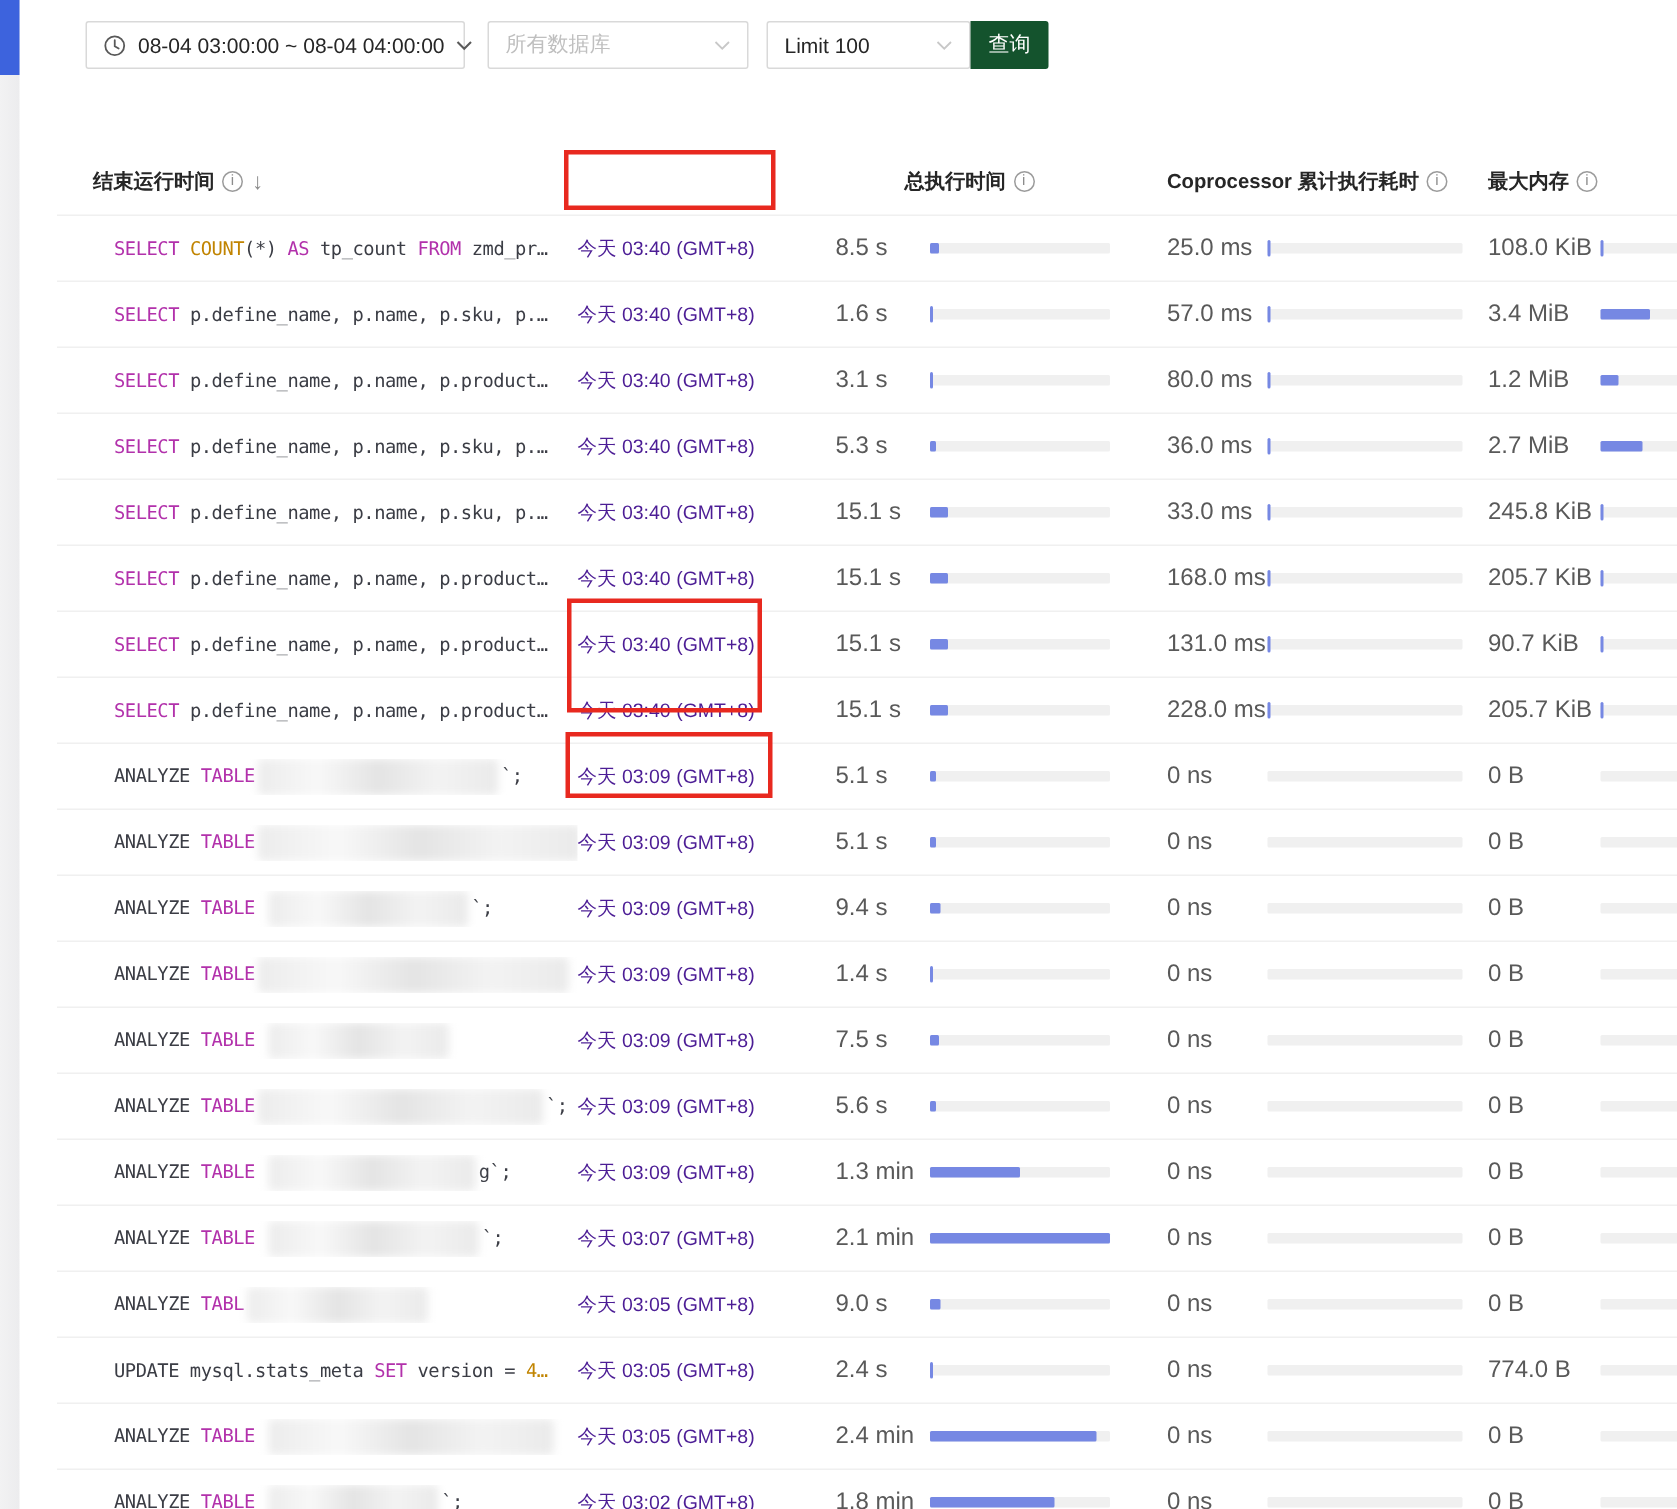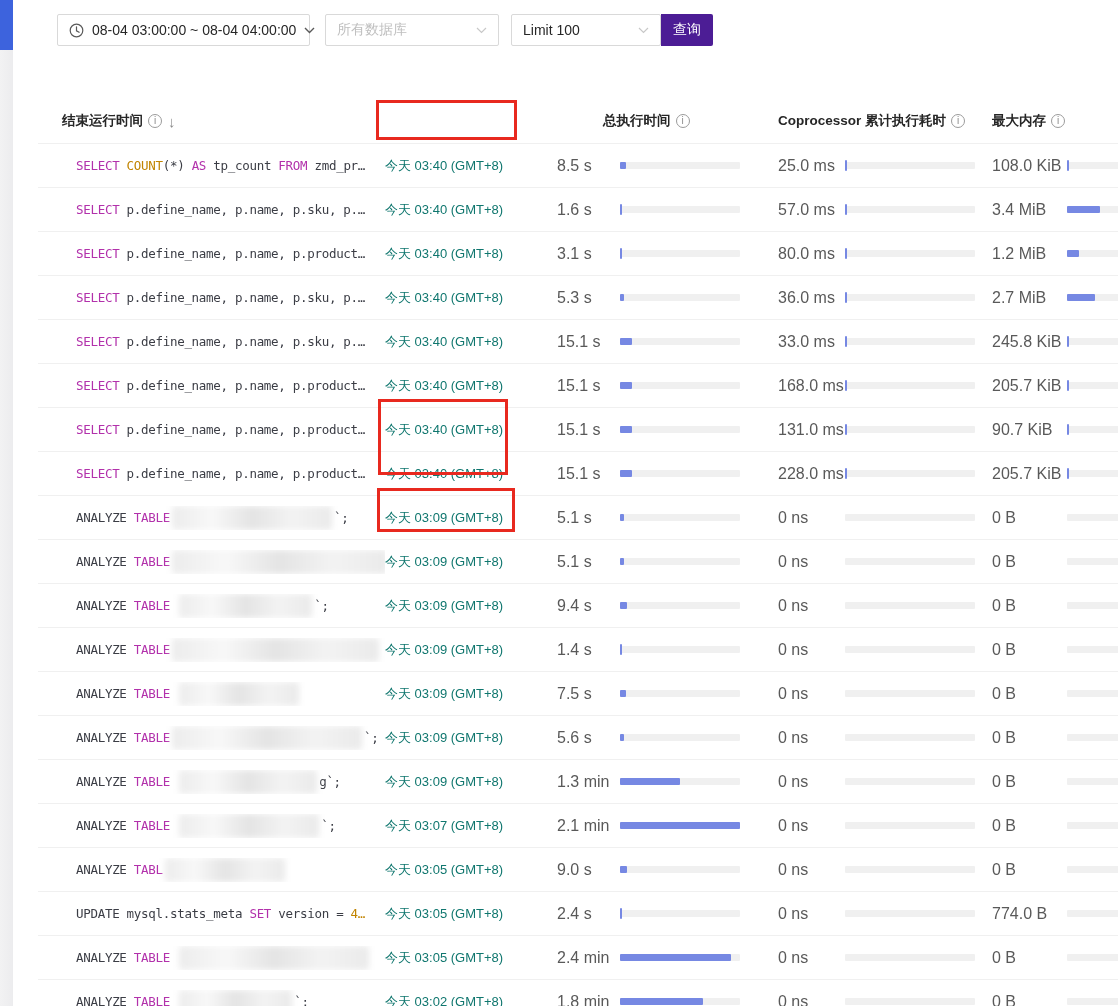--- a/index.html
+++ b/index.html
@@ -11,25 +11,25 @@
   .side-strip{position:absolute;left:0;top:0;width:13px;height:1006px;background:linear-gradient(90deg,#f2f2f3,#ececee);}
   .side-strip .accent{width:13px;height:50px;background:#3d63dd;}
 
   
   .toolbar{position:absolute;left:57px;top:14px;display:flex;align-items:center;}
   .ctrl{border:1px solid #d9d9d9;border-radius:2px;height:32px;box-sizing:border-box;
         display:flex;align-items:center;padding:0 11px;font-size:14px;background:#fff;}
   .time-picker{width:253px;}
   .time-picker .label{margin:0 8px;white-space:nowrap;color:#262626;}
   .select-db{width:174px;margin-left:15px;color:#bfbfbf;justify-content:space-between;}
-  .select-limit{width:150px;margin-left:12px;color:#262626;justify-content:space-between;}
+  .select-limit{width:136px;margin-left:12px;color:#262626;justify-content:space-between;}
   .kw-input{width:153px;margin-left:15px;border:1px solid #d9d9d9;border-right:none;border-radius:2px 0 0 2px;
             height:32px;box-sizing:border-box;padding:0 11px;font-size:14px;outline:none;color:#262626;}
   .kw-input::placeholder{color:#bfbfbf;}
-  .search-btn{width:52px;height:32px;background:#4c1d95;color:#fff;font-size:14px;border:none;
+  .search-btn{width:52px;height:32px;background:#14532d;color:#fff;font-size:14px;border:none;
               border-radius:0 2px 2px 0;display:flex;align-items:center;justify-content:center;cursor:pointer;}
 
   
   .table{position:absolute;left:38px;top:99px;width:1151px;}
   .hrow,.row{display:grid;grid-template-columns:323px 172px 63px 158px 67px 147px 75px 120px;
              align-items:center;padding-left:24px;box-sizing:content-box;}
   .hrow{height:44px;}
   .hcell{display:flex;align-items:center;gap:5px;font-size:13.5px;font-weight:700;color:#262626;cursor:pointer;}
   .h-exec{grid-column:3/5;margin-left:46px;}
   .h-cop{grid-column:5/7;}
@@ -41,21 +41,21 @@
   .row{height:43px;border-top:1px solid #f0f0f0;cursor:pointer;}
   .row.last{border-bottom:1px solid #f0f0f0;}
   .c-sql{font-family:"DejaVu Sans Mono","Liberation Mono",monospace;font-size:12.5px;letter-spacing:-0.3px;
          white-space:nowrap;overflow:hidden;color:#3b3d45;padding-right:8px;margin-left:14px;}
   .seg-kw{color:#b231ab;}
   .seg-fn,.seg-num{color:#c18401;}
   .seg-pl{color:#3b3d45;}
   .redacted{display:inline-block;height:24px;vertical-align:middle;margin:0 2px;border-radius:3px;
             background:linear-gradient(90deg,#ececec 0%,#f8f8f8 25%,#e4e4e4 50%,#f3f3f3 75%,#eaeaea 100%);
             filter:blur(3px);}
-  .c-time{color:#0f766e;font-size:13px;white-space:nowrap;}
+  .c-time{color:#4c1d95;font-size:13px;white-space:nowrap;}
   .c-val{color:#595959;font-size:16px;white-space:nowrap;}
   .c-bar{display:flex;align-items:center;}
   .track{height:7px;background:#f0f0f0;position:relative;border-radius:1px;}
   .fill{position:absolute;left:0;top:0;height:7px;background:#7688e3;border-radius:1px;}
   .fill.tick{height:11px;top:-2px;}
 
   
   .anno{position:absolute;border:3px solid #e8291f;box-sizing:border-box;pointer-events:none;}
 </style>
 </head>

